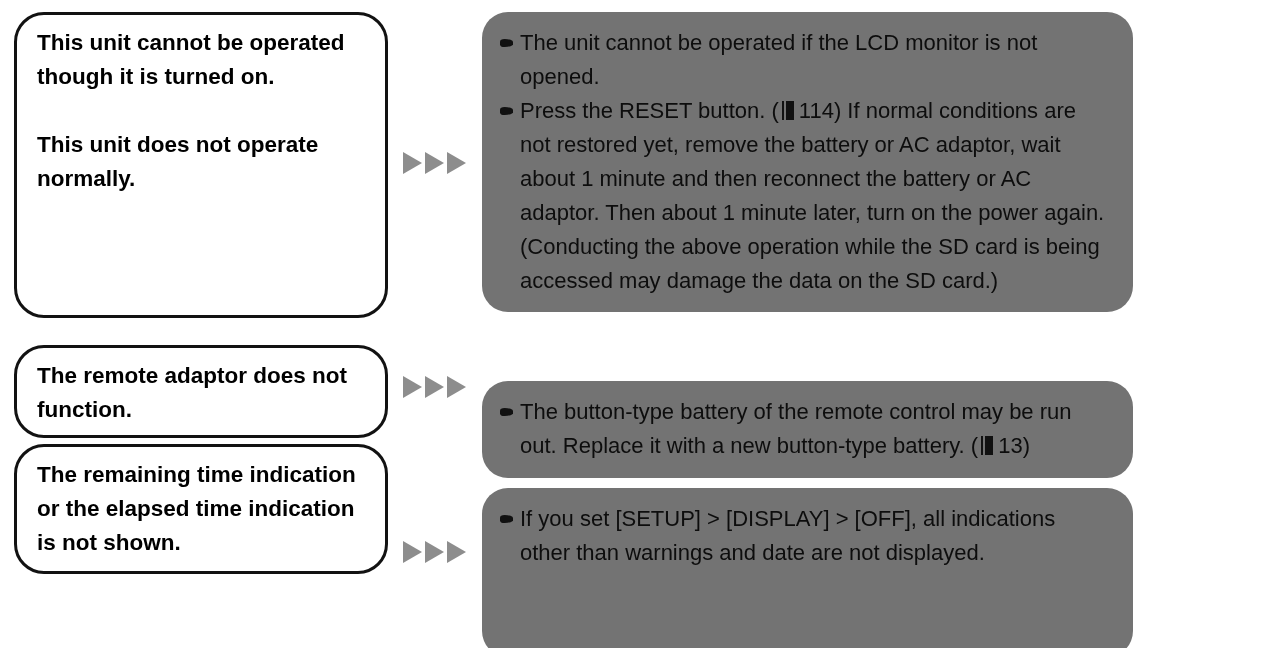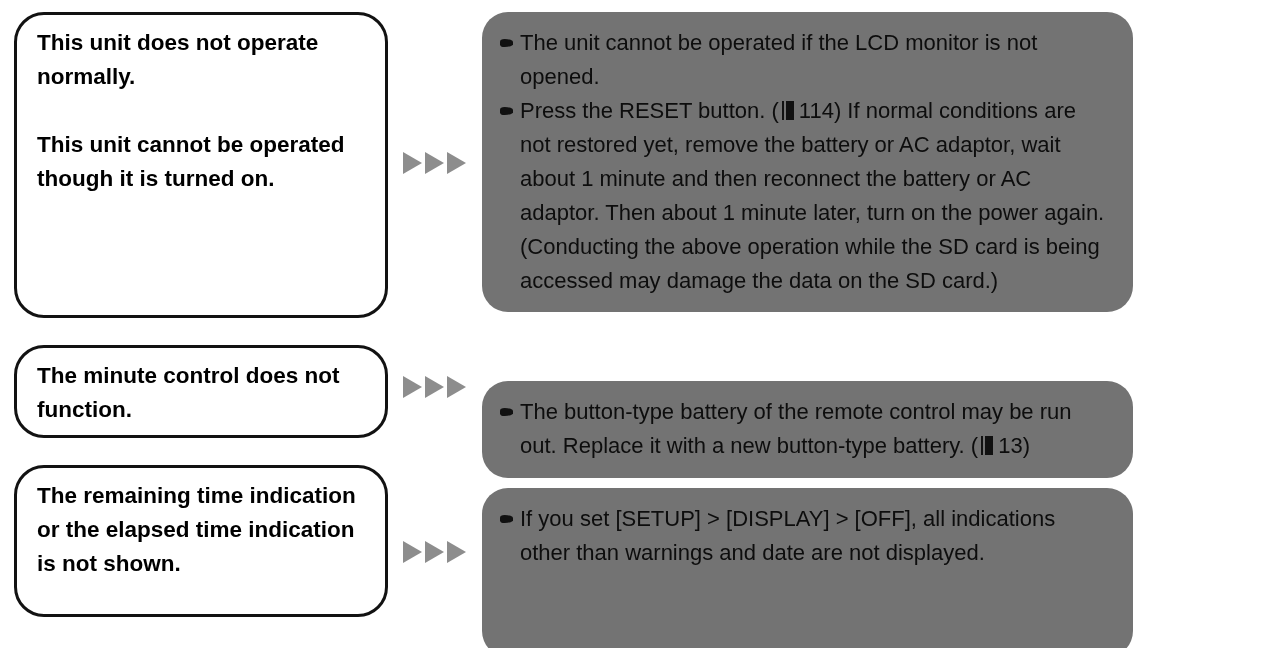--- a/index.html
+++ b/index.html
@@ -32,21 +32,21 @@
     margin: 0;
     font-size: 22.5px;
     line-height: 34px;
     font-weight: bold;
     color: #000000;
   }
   .problem-box p + p { margin-top: 34px; }
 
   #problem-1 { top: 12px;  height: 306px; }
   #problem-2 { top: 345px; height: 93px;  }
-  #problem-3 { top: 465px; height: 152px; }
+  #problem-3 { top: 444px; height: 130px; }
 
   
   .arrows {
     position: absolute;
     left: 403px;
     width: 70px;
     display: flex;
     gap: 3px;
   }
   .tri {
@@ -119,39 +119,39 @@
     width: 8px; height: 100%;
     background: #111111;
   }
 </style>
 </head>
 <body>
 
 <div id="stage">
 
   <div class="problem-box" id="problem-1">
+    <p>This unit cannot be operated though it is turned on.</p>
     <p>This unit does not operate normally.</p>
-    <p>This unit cannot be operated though it is turned on.</p>
   </div>
 
   <div class="arrows" id="arrows-1">
     <div class="tri"></div>
     <div class="tri"></div>
     <div class="tri"></div>
   </div>
 
   <div class="solution-box" id="solution-1">
     <ul>
       <li><span class="bullet"></span><span>The unit cannot be operated if the LCD monitor is not opened.</span></li>
       <li><span class="bullet"></span><span>Press the RESET button. (</span><span class="pref"></span><span>114</span><span>) If normal conditions are not restored yet, remove the battery or AC adaptor, wait about 1 minute and then reconnect the battery or AC adaptor. Then about 1 minute later, turn on the power again. (Conducting the above operation while the SD card is being accessed may damage the data on the SD card.)</span></li>
     </ul>
   </div>
 
   <div class="problem-box" id="problem-2">
-    <p>The minute control does not function.</p>
+    <p>The remote adaptor does not function.</p>
   </div>
 
   <div class="arrows" id="arrows-2">
     <div class="tri"></div>
     <div class="tri"></div>
     <div class="tri"></div>
   </div>
 
   <div class="solution-box" id="solution-2">
     <ul>

